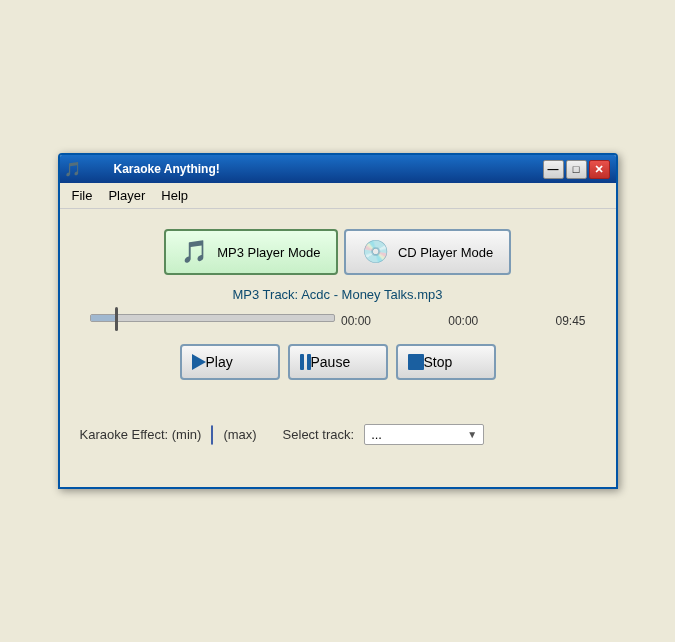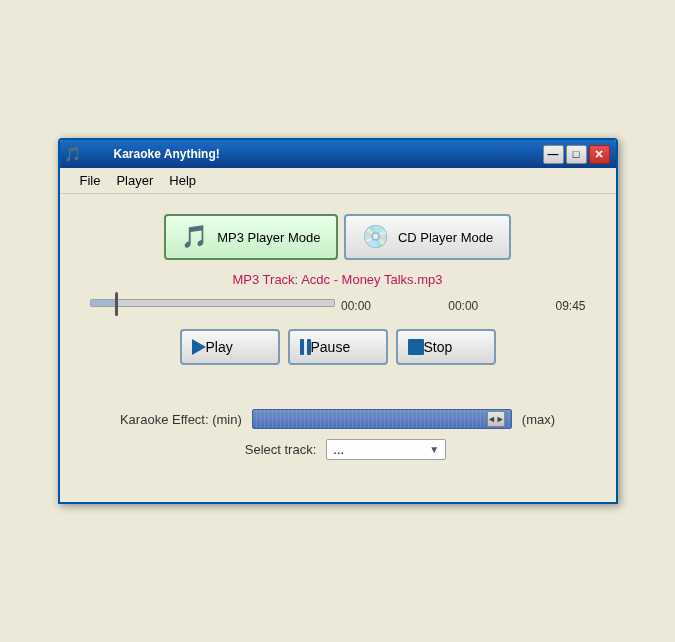--- a/index.html
+++ b/index.html
@@ -84,21 +84,21 @@
     }
 
     .title-btn-close {
       background: linear-gradient(to bottom, #e8504a, #c0302a);
       border: 1px solid #a02020;
       color: white;
     }
 
     .menubar {
       background: #ece9d8;
-      padding: 2px 12px;
+      padding: 2px 4px;
       display: flex;
       gap: 0px;
       border-bottom: 1px solid #ccc;
     }
 
     .menu-item {
       padding: 3px 8px;
       cursor: pointer;
       font-size: 13px;
       color: #000;
@@ -142,21 +142,21 @@
       color: #2a8a2a;
     }
 
     .cd-icon {
       font-size: 22px;
       color: #4a6a9a;
     }
 
     .track-info {
       font-size: 13px;
-      color: #be185d;
+      color: #0c4a6e;
       text-align: right;
     }
 
     .progress-area {
       width: 100%;
       padding: 0 10px;
       display: flex;
       flex-direction: row;
       gap: 6px;
     }
@@ -245,21 +245,21 @@
       display: inline-block;
     }
 
     .spacer {
       height: 16px;
     }
 
     .karaoke-section {
       width: 100%;
       display: flex;
-      flex-direction: column;
+      flex-direction: row;
       gap: 10px;
       margin-top: 4px;
     }
 
     .karaoke-row {
       display: flex;
       align-items: center;
       gap: 10px;
       justify-content: center;
     }

